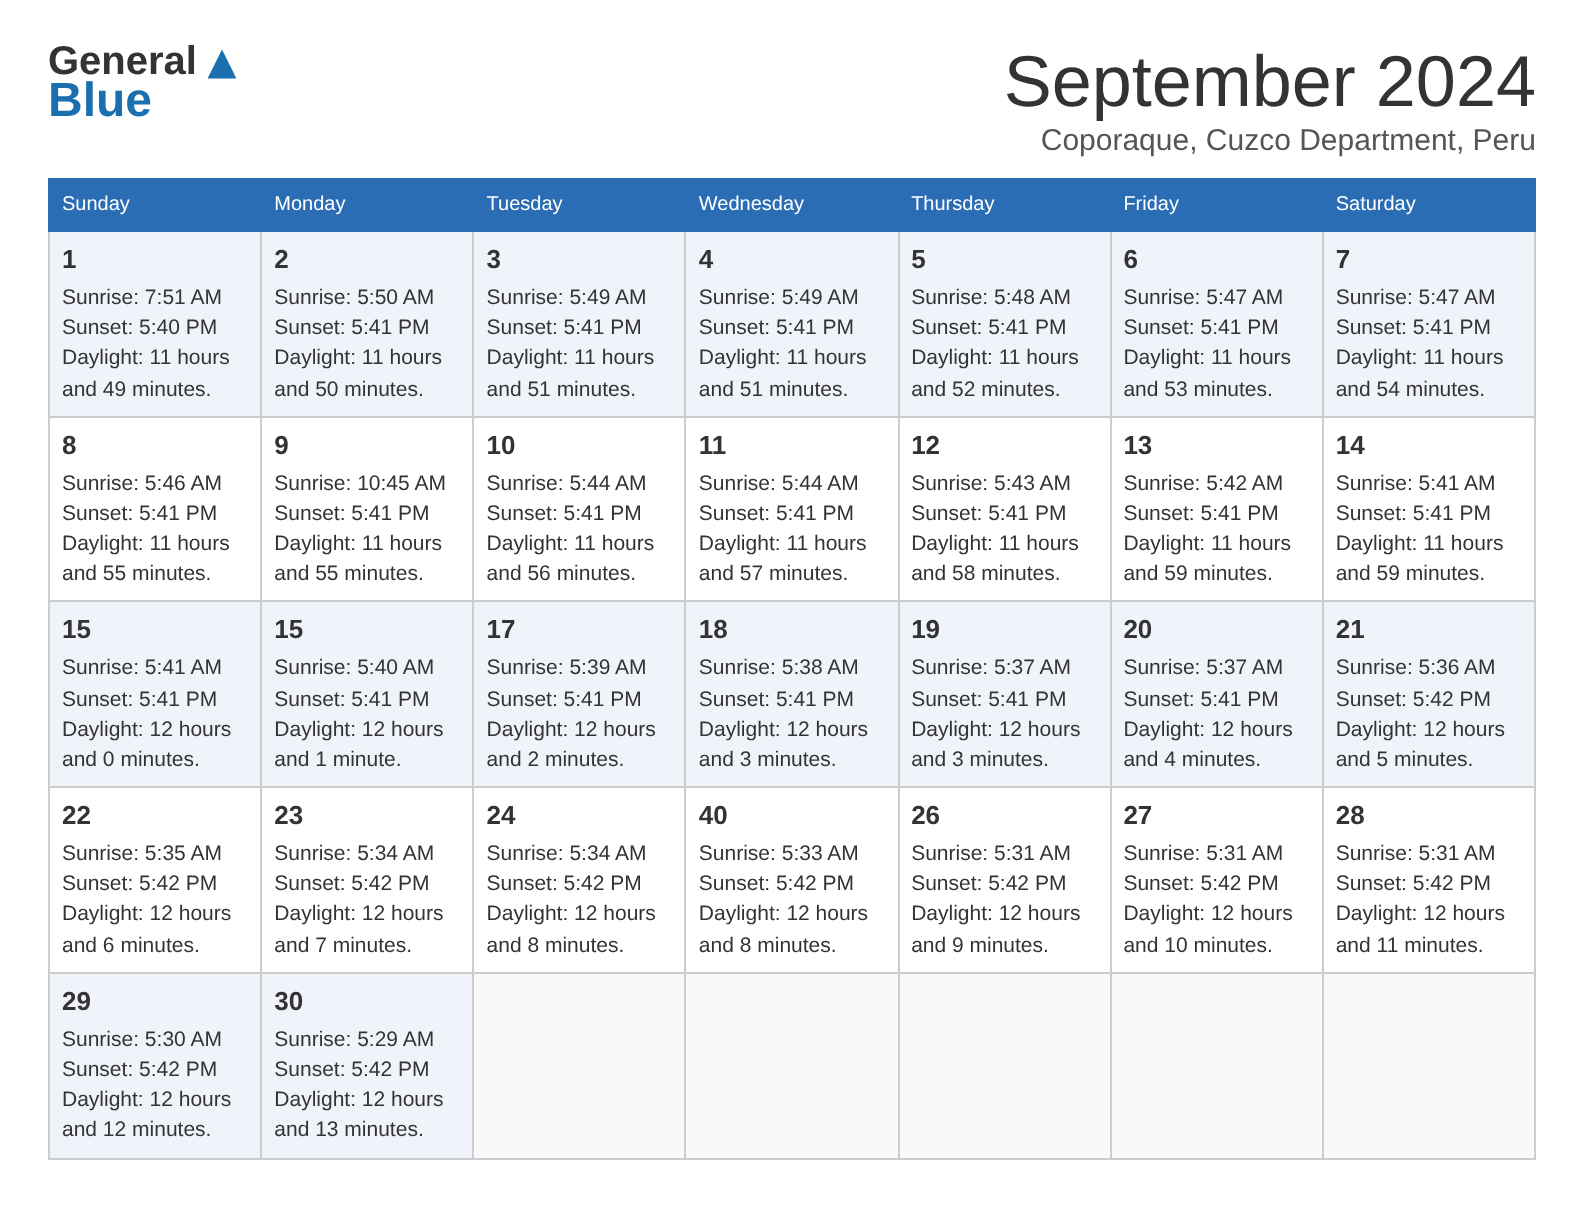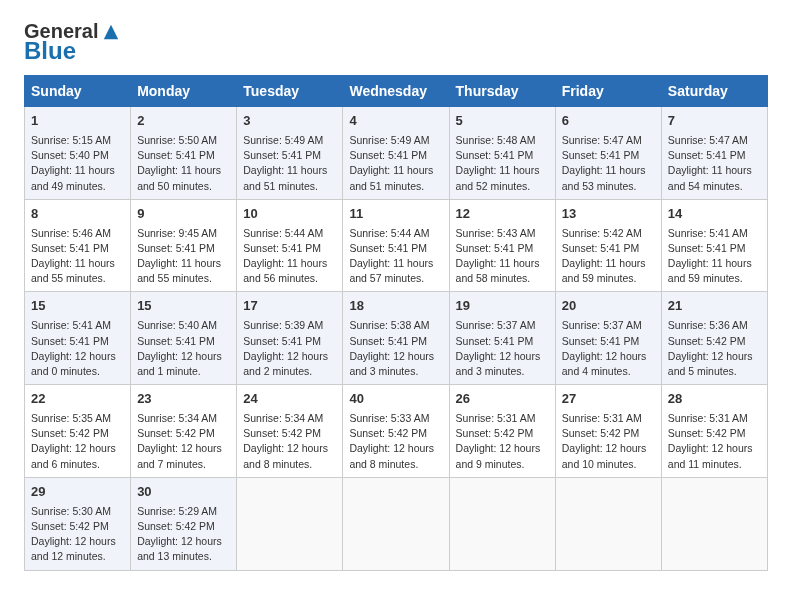--- a/index.html
+++ b/index.html
@@ -56,22 +56,22 @@
     .calendar {
       width: 100%;
       border-collapse: collapse;
       font-size: 11px;
     }
     .calendar thead tr th {
       background-color: #2a6db5;
       color: #fff;
       padding: 7px 6px;
       text-align: left;
-      font-size: 14px;
-      font-weight: bold;
+      font-size: 10px;
+      font-weight: normal;
       border: 1px solid #2a6db5;
     }
     .calendar tbody tr td {
       border: 1px solid #ccc;
       padding: 5px 6px;
       vertical-align: top;
       width: calc(100% / 7);
       min-height: 80px;
       font-size: 10.5px;
       color: #333;
@@ -99,47 +99,51 @@
 <div class="header-area">
   <div class="logo">
     <div class="logo-text">
       <span class="logo-general">General</span>
       <svg class="logo-icon" viewBox="0 0 20 20" xmlns="http://www.w3.org/2000/svg">
         <polygon points="10,2 18,18 2,18" fill="#1a6faf"></polygon>
       </svg>
     </div>
     <span class="logo-blue" style="margin-top:-6px;">Blue</span>
   </div>
+  <div class="title-area">
+    <div class="month-title">September 2024</div>
+    <div class="location-title">Coporaque, Cuzco Department, Peru</div>
+  </div>
 </div>
 
 <table class="calendar">
   <thead>
     <tr>
     <th>Sunday</th>
         <th>Monday</th>
         <th>Tuesday</th>
         <th>Wednesday</th>
         <th>Thursday</th>
         <th>Friday</th>
         <th>Saturday</th>
       </tr>
   </thead>
   <tbody id="calendar-body">
   <tr>
-        <td><span class="day-num">1</span><span>Sunrise: 5:15 AM</span><br><span>Sunset: 5:40 PM</span><br><span>Daylight: 11 hours and 49 minutes.</span></td>
+        <td><span class="day-num">1</span><span>Sunrise: 7:51 AM</span><br><span>Sunset: 5:40 PM</span><br><span>Daylight: 11 hours and 49 minutes.</span></td>
         <td><span class="day-num">2</span><span>Sunrise: 5:50 AM</span><br><span>Sunset: 5:41 PM</span><br><span>Daylight: 11 hours and 50 minutes.</span></td>
         <td><span class="day-num">3</span><span>Sunrise: 5:49 AM</span><br><span>Sunset: 5:41 PM</span><br><span>Daylight: 11 hours and 51 minutes.</span></td>
         <td><span class="day-num">4</span><span>Sunrise: 5:49 AM</span><br><span>Sunset: 5:41 PM</span><br><span>Daylight: 11 hours and 51 minutes.</span></td>
         <td><span class="day-num">5</span><span>Sunrise: 5:48 AM</span><br><span>Sunset: 5:41 PM</span><br><span>Daylight: 11 hours and 52 minutes.</span></td>
         <td><span class="day-num">6</span><span>Sunrise: 5:47 AM</span><br><span>Sunset: 5:41 PM</span><br><span>Daylight: 11 hours and 53 minutes.</span></td>
         <td><span class="day-num">7</span><span>Sunrise: 5:47 AM</span><br><span>Sunset: 5:41 PM</span><br><span>Daylight: 11 hours and 54 minutes.</span></td>
       </tr>
       <tr>
         <td><span class="day-num">8</span><span>Sunrise: 5:46 AM</span><br><span>Sunset: 5:41 PM</span><br><span>Daylight: 11 hours and 55 minutes.</span></td>
-        <td><span class="day-num">9</span><span>Sunrise: 9:45 AM</span><br><span>Sunset: 5:41 PM</span><br><span>Daylight: 11 hours and 55 minutes.</span></td>
+        <td><span class="day-num">9</span><span>Sunrise: 10:45 AM</span><br><span>Sunset: 5:41 PM</span><br><span>Daylight: 11 hours and 55 minutes.</span></td>
         <td><span class="day-num">10</span><span>Sunrise: 5:44 AM</span><br><span>Sunset: 5:41 PM</span><br><span>Daylight: 11 hours and 56 minutes.</span></td>
         <td><span class="day-num">11</span><span>Sunrise: 5:44 AM</span><br><span>Sunset: 5:41 PM</span><br><span>Daylight: 11 hours and 57 minutes.</span></td>
         <td><span class="day-num">12</span><span>Sunrise: 5:43 AM</span><br><span>Sunset: 5:41 PM</span><br><span>Daylight: 11 hours and 58 minutes.</span></td>
         <td><span class="day-num">13</span><span>Sunrise: 5:42 AM</span><br><span>Sunset: 5:41 PM</span><br><span>Daylight: 11 hours and 59 minutes.</span></td>
         <td><span class="day-num">14</span><span>Sunrise: 5:41 AM</span><br><span>Sunset: 5:41 PM</span><br><span>Daylight: 11 hours and 59 minutes.</span></td>
       </tr>
       <tr>
         <td><span class="day-num">15</span><span>Sunrise: 5:41 AM</span><br><span>Sunset: 5:41 PM</span><br><span>Daylight: 12 hours and 0 minutes.</span></td>
         <td><span class="day-num">15</span><span>Sunrise: 5:40 AM</span><br><span>Sunset: 5:41 PM</span><br><span>Daylight: 12 hours and 1 minute.</span></td>
         <td><span class="day-num">17</span><span>Sunrise: 5:39 AM</span><br><span>Sunset: 5:41 PM</span><br><span>Daylight: 12 hours and 2 minutes.</span></td>

